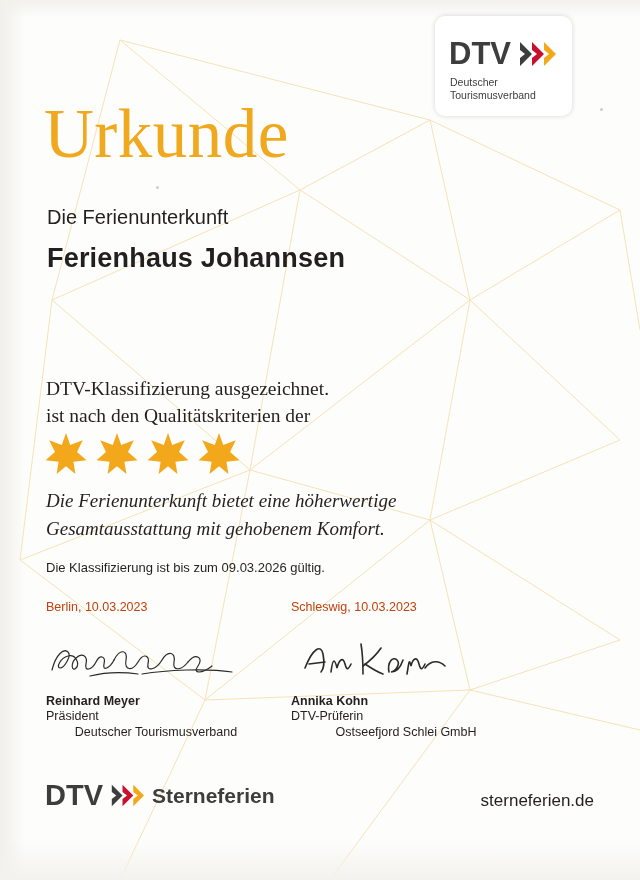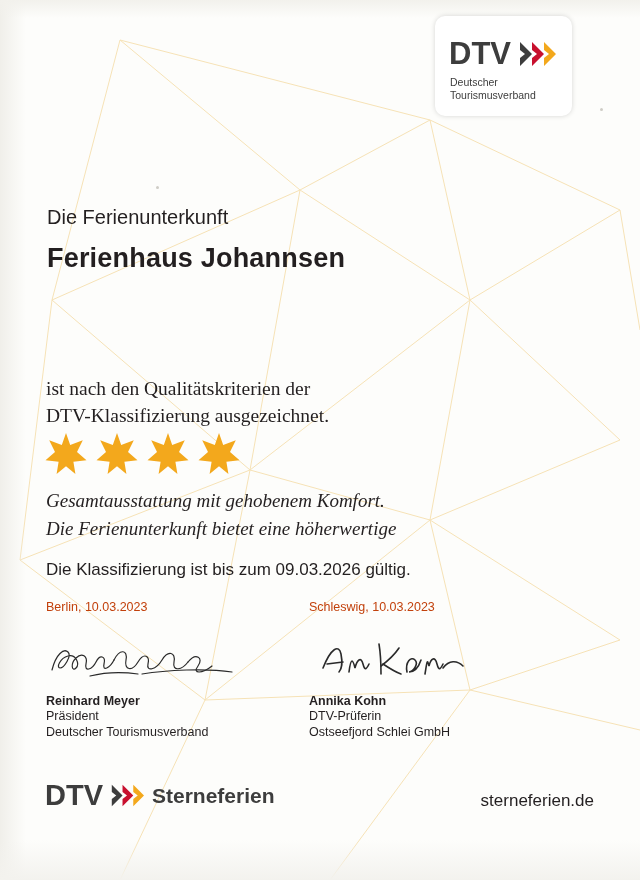--- a/index.html
+++ b/index.html
@@ -182,37 +182,36 @@
     font-style: italic;
     font-size: 19px;
     line-height: 28px;
     color: #231f20;
   }
 
   .validity {
     position: absolute;
     left: 46px;
     top: 560px;
-    font-size: 17px;
+    font-size: 13px;
     color: #231f20;
   }
 
   
   .sig-left {
     position: absolute;
     left: 46px;
     top: 600px;
     width: 220px;
   }
   .sig-right {
     position: absolute;
     left: 291px;
     top: 600px;
     width: 230px;
-    margin-left: 18px;
   }
   .sig-place {
     font-size: 12.5px;
     color: #c2410c;
   }
   .sig-img {
     height: 50px;
     margin-top: 24px;
     position: relative;
   }
@@ -224,20 +223,21 @@
   }
   .sig-role {
     font-size: 12.5px;
     color: #231f20;
     line-height: 16px;
   }
   .sig-org {
     font-size: 12.5px;
     color: #231f20;
     line-height: 16px;
+    text-align: center;
   }
 
   
   .footer-brand {
     position: absolute;
     left: 45px;
     top: 781px;
     display: flex;
     align-items: center;
   }
@@ -336,28 +336,29 @@
             </svg>
           </span>
         </div>
         <div class="logo-sub">
           <div>Deutscher</div>
           <div>Tourismusverband</div>
         </div>
       </div>
     </div>
 
+    <div class="urkunde">Urkunde</div>
 
     <div class="label-ferienunterkunft">Die Ferienunterkunft</div>
     <div class="house-name">Ferienhaus Johannsen</div>
 
 
     <div class="criteria">
+      <div>DTV-Klassifizierung ausgezeichnet.</div>
       <div>ist nach den Qualitätskriterien der</div>
-      <div>DTV-Klassifizierung ausgezeichnet.</div>
     </div>
 
     <div class="stars">
       <span>
         <svg class="star-svg" width="42" height="42" viewBox="0 0 42 42">
           <path fill="#f3a81c" d="M21 1 L25.2 13.1 L37.8 8.3 L32 20.1 L41.5 28.2 L28.4 29.8 L30.4 42 L21 34.2 L11.6 42 L13.6 29.8 L0.5 28.2 L10 20.1 L4.2 8.3 L16.8 13.1 Z"></path>
         </svg>
       </span>
       <span>
         <svg class="star-svg" width="42" height="42" viewBox="0 0 42 42">
@@ -370,22 +371,22 @@
         </svg>
       </span>
       <span>
         <svg class="star-svg" width="42" height="42" viewBox="0 0 42 42">
           <path fill="#f3a81c" d="M21 1 L25.2 13.1 L37.8 8.3 L32 20.1 L41.5 28.2 L28.4 29.8 L30.4 42 L21 34.2 L11.6 42 L13.6 29.8 L0.5 28.2 L10 20.1 L4.2 8.3 L16.8 13.1 Z"></path>
         </svg>
       </span>
     </div>
 
     <div class="quality-text">
+      <div>Die Ferienunterkunft bietet eine höherwertige</div>
       <div>Gesamtausstattung mit gehobenem Komfort.</div>
-      <div>Die Ferienunterkunft bietet eine höherwertige</div>
     </div>
 
     <div class="validity">Die Klassifizierung ist bis zum 09.03.2026 gültig.</div>
 
     <div class="sig-left">
       <div class="sig-place">Berlin, 10.03.2023</div>
       <div class="sig-img">
         <svg width="190" height="46" viewBox="0 0 190 46">
           <g fill="none" stroke="#2a2a2a" stroke-width="1.2" stroke-linecap="round">
             <path d="M6 32 C 10 16, 18 10, 22 14 C 26 18, 18 30, 14 30 C 10 30, 14 20, 22 18 C 30 16, 34 26, 30 30 C 26 34, 24 26, 30 20 C 36 14, 42 18, 40 26 C 38 34, 46 32, 50 24 C 54 16, 60 18, 58 26 C 56 34, 64 30, 68 22"></path>

